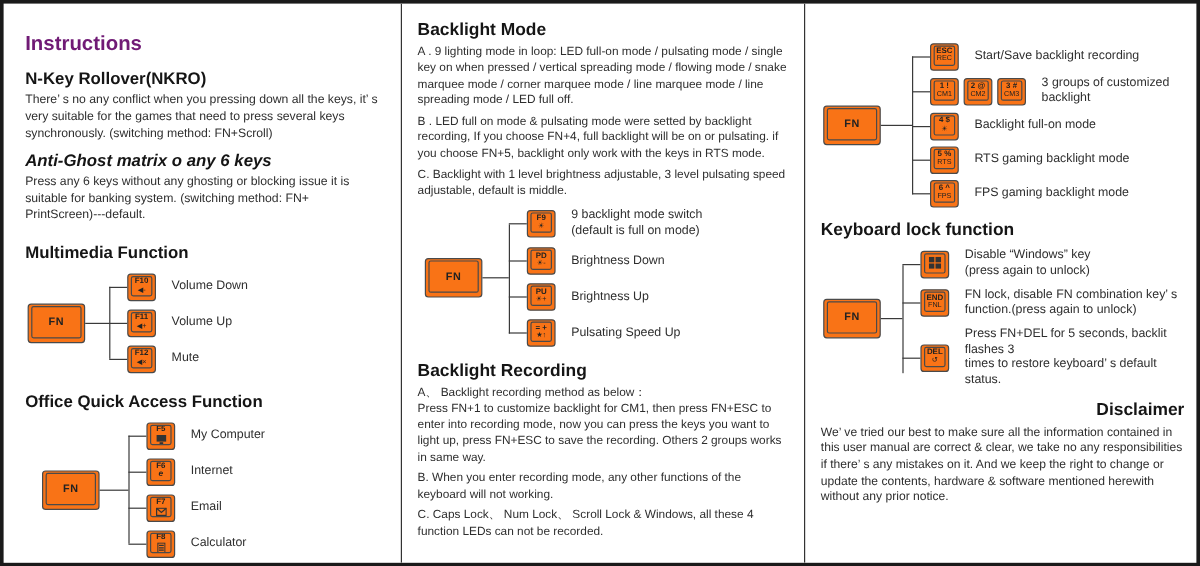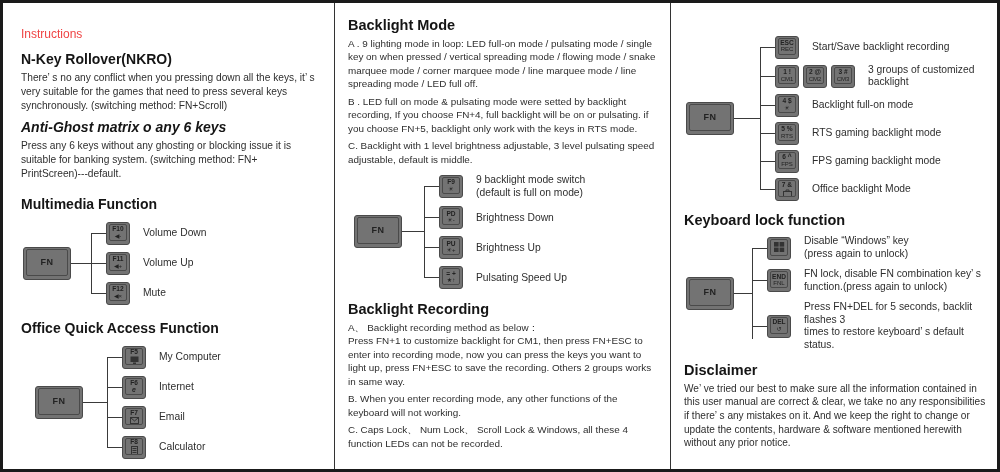--- a/index.html
+++ b/index.html
@@ -16,42 +16,42 @@
     background:#fff;
     border:3px solid #1a1a1a;
     display:flex;
     overflow:hidden;
   }
   .col{box-sizing:border-box;overflow:hidden;height:100%;}
   .col1{width:332px;border-right:1.5px solid #333;padding:10px 14px 6px 18px;}
   .col2{width:336px;border-right:1.5px solid #333;padding:6px 10px 4px 13px;}
   .col3{width:326px;padding:6px 10px 4px 13px;}
 
-  .h-main{font-size:12px;font-weight:normal;color:#ef4444;margin:14px 0 10px 0;}
+  .h-main{font-size:17px;font-weight:bold;color:#701a75;margin:14px 0 10px 0;}
   .h-sec{font-size:14px;font-weight:bold;color:#151515;margin:10px 0 4px 0;}
   .h-sec2{font-size:14.5px;font-weight:bold;color:#151515;margin:8px 0 4px 0;}
   p.body{font-size:10.2px;line-height:1.38;margin:2px 0 6px 0;color:#2e2e2e;}
   .col2 p.body{font-size:9.9px;line-height:1.36;margin:1px 0 4px 0;}
   .col3 p.body{font-size:10.1px;line-height:1.36;}
 
   
   .diagram{display:flex;align-items:center;margin:6px 0 8px 2px;}
   .fnlink{height:0;border-top:1.4px solid #3a3a3a;flex:0 0 auto;}
   .rows{display:flex;flex-direction:column;position:relative;}
   .rows::before{content:"";position:absolute;left:0;top:var(--t,15px);bottom:var(--b,15px);border-left:1.4px solid #3a3a3a;}
   .drow{display:flex;align-items:center;padding:3.5px 0;}
   .stub{width:15px;height:0;border-top:1.4px solid #3a3a3a;flex:0 0 auto;}
   .dlabel{margin-left:13px;font-size:10.3px;color:#2e2e2e;line-height:1.25;}
   .keygroup{display:flex;gap:4px;}
 
   
   .keycap{
     box-sizing:border-box;width:24px;height:23px;
     border:1.2px solid #4a4a4a;border-radius:3px;
-    background:#737373;display:flex;flex:0 0 auto;
+    background:#f97316;display:flex;flex:0 0 auto;
     padding:1px 2px 3px 2px;
   }
   .keycap-inner{
     flex:1;border:1px solid #4a4a4a;border-radius:2px;
     display:flex;flex-direction:column;align-items:center;justify-content:center;
     overflow:hidden;
   }
   .key-top{font-size:6.6px;font-weight:bold;line-height:1.15;color:#222;white-space:nowrap;}
   .key-bot{font-size:6px;line-height:1.15;color:#222;display:flex;align-items:center;white-space:nowrap;}
   .key-bot svg{display:block;}
@@ -318,35 +318,20 @@
         <div class="drow" style="padding:2.5px 0;">
           <span class="stub"></span>
           <span class="keycap">
               <span class="keycap-inner">
                 <span class="key-top">6 ^</span>
                 <span class="key-bot">FPS</span>
               </span>
             </span>
           <span class="dlabel">FPS gaming backlight mode</span>
         </div>
-        <div class="drow" style="padding:2.5px 0;">
-          <span class="stub"></span>
-          <span class="keycap">
-              <span class="keycap-inner">
-                <span class="key-top">7 &amp;</span>
-                <span class="key-bot">
-                  <svg width="9" height="8" viewBox="0 0 9 8">
-                    <rect x="0.5" y="2.5" width="8" height="5" fill="none" stroke="#333"></rect>
-                    <path d="M3 2.5 V1 h3 v1.5" fill="none" stroke="#333"></path>
-                  </svg>
-                </span>
-              </span>
-            </span>
-          <span class="dlabel">Office backlight Mode</span>
-        </div>
       </div>
     </div>
 
     <div class="h-sec2">Keyboard lock function</div>
     <div class="diagram" style="margin:4px 0 6px 2px;">
       <span class="keycap fn">
           <span class="keycap-inner">
             <span class="key-top">FN</span>
           </span>
         </span>
@@ -384,17 +369,17 @@
               <span class="keycap-inner">
                 <span class="key-top">DEL</span>
                 <span class="key-bot">↺</span>
               </span>
             </span>
           <span class="dlabel"><span>Press FN+DEL for 5 seconds, backlit flashes 3</span><br><span>times to restore keyboard’ s default status.</span></span>
         </div>
       </div>
     </div>
 
-    <div class="h-sec2" style="margin-top:0;">Disclaimer</div>
+    <div class="h-sec2" style="margin-top:0;text-align:right;">Disclaimer</div>
     <p class="body">We’ ve tried our best to make sure all the information contained in this user manual are correct &amp; clear, we take no any responsibilities if there’ s any mistakes on it. And we keep the right to change or update the contents, hardware &amp; software mentioned herewith without any prior notice.</p>
   </div>
 
 </div>
 
 </body></html>

